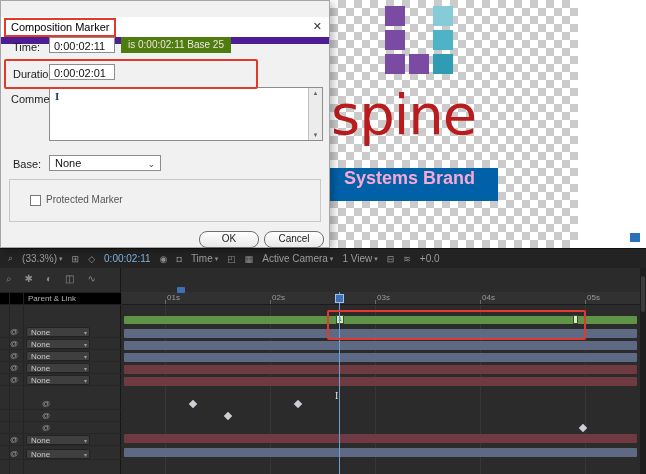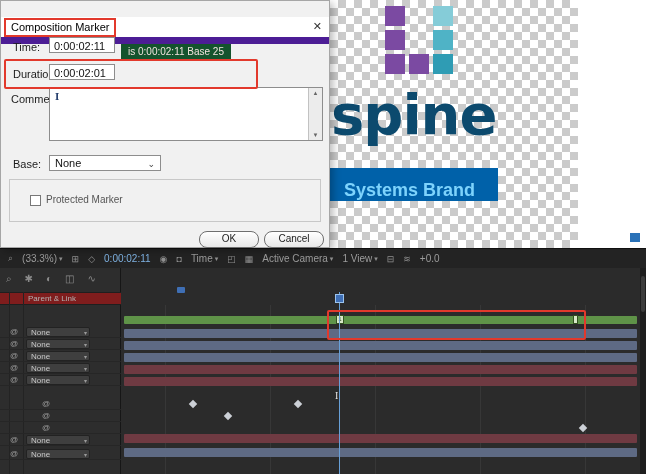--- a/index.html
+++ b/index.html
@@ -5,21 +5,21 @@
   html,body{margin:0;padding:0;background:#fff;}
   #stage{position:relative;width:646px;height:474px;background:#fff;font-family:"Liberation Sans",sans-serif;overflow:hidden;}
 
   
   .dialog{position:absolute;left:0;top:0;width:330px;height:248px;background:#f1f1f1;border:1px solid #a6a6a6;box-sizing:border-box;box-shadow:3px 3px 8px rgba(0,0,0,.28);z-index:5;}
   .dlg-title{position:absolute;left:0;top:0;right:0;height:20px;background:#ffffff;border-bottom:7px solid #4c1d95;margin-top:16px;}
   .dlg-title-text{position:absolute;left:3px;top:1px;font-size:11px;color:#000;line-height:13px;padding:1px 5px;border:2px solid #e2392c;}
   .dlg-close{position:absolute;right:7px;top:3px;font-size:11px;color:#333;cursor:default;}
   .lbl{position:absolute;font-size:11px;color:#1c1c1c;}
   .field{position:absolute;height:16px;background:#fff;border:1px solid #8d8d8d;font-size:11px;color:#111;line-height:16px;padding:0 4px;box-sizing:border-box;}
-  .chip{position:absolute;height:16px;background:#14532d;color:#f2e4df;font-size:10px;line-height:16px;padding:0 7px;margin-top:7px;}
+  .chip{position:absolute;height:16px;background:#4d7c0f;color:#f2e4df;font-size:10px;line-height:16px;padding:0 7px;}
   .annot{position:absolute;border:2px solid #e2392c;border-radius:2px;z-index:40;pointer-events:none;}
   .comment-box{position:absolute;left:48px;top:86px;width:274px;height:54px;background:#fff;border:1px solid #8d8d8d;box-sizing:border-box;}
   .cm-scroll{position:absolute;right:0;top:0;bottom:0;width:13px;background:#ececec;border-left:1px solid #c2c2c2;}
   .cm-arrow{position:absolute;left:0;right:0;text-align:center;font-size:6px;color:#666;}
   .cm-cursor{position:absolute;left:5px;top:3px;font-family:"Liberation Serif",serif;font-size:11px;color:#27406e;font-weight:bold;line-height:11px;}
   .dropdown{position:absolute;left:48px;top:154px;width:112px;height:16px;background:#fff;border:1px solid #8d8d8d;box-sizing:border-box;font-size:11px;color:#111;line-height:14px;padding-left:5px;}
   .dropdown .dd-ch{position:absolute;right:5px;top:1px;font-size:9px;color:#444;}
   .fieldset{position:absolute;left:8px;top:178px;width:312px;height:43px;border:1px solid #c8c8c8;box-sizing:border-box;}
   .fieldset-legend{position:absolute;left:4px;top:-7px;background:#f1f1f1;padding:0 5px;font-size:11px;color:#333;}
   .checkbox{position:absolute;left:20px;top:15px;width:9px;height:9px;background:#fff;border:1px solid #777;}
@@ -27,37 +27,37 @@
   .btn{position:absolute;top:230px;width:58px;height:15px;border:1px solid #6f6f6f;border-radius:8px;background:linear-gradient(#ffffff,#e7e7e7);font-size:10px;color:#222;text-align:center;line-height:14px;}
 
   
   .comp{position:absolute;left:330px;top:0;width:316px;height:248px;background:#fff;}
   .checker{position:absolute;left:0;top:0;width:248px;height:248px;background:conic-gradient(#cbcbcb 25%,#ffffff 0 50%,#cbcbcb 0 75%,#ffffff 0);background-size:16px 16px;}
   .sq{position:absolute;width:20px;height:20px;}
   .sq.p{background:#7b4aa2;}
   .sq.t1{background:#85ccd8;}
   .sq.t2{background:#4fb3c6;}
   .sq.t3{background:#2f9cb4;}
-  .brand{position:absolute;left:1px;top:82px;font-size:56px;font-weight:bold;color:#0c4a6e;font-family:"DejaVu Sans",sans-serif;letter-spacing:-1px;}
-  .banner{position:absolute;left:0;top:168px;width:168px;height:33px;background:#0061a9;color:#7dd3fc;font-size:18px;font-weight:bold;display:flex;align-items:flex-end;padding-left:14px;box-sizing:border-box;}
+  .brand{position:absolute;left:1px;top:82px;font-size:56px;font-weight:normal;color:#b91c1c;font-family:"DejaVu Sans",sans-serif;letter-spacing:-1px;}
+  .banner{position:absolute;left:0;top:168px;width:168px;height:33px;background:#0061a9;color:#f9a8d4;font-size:18px;font-weight:bold;display:flex;align-items:flex-start;padding-left:14px;box-sizing:border-box;}
   .mini-blue{position:absolute;left:300px;top:233px;width:10px;height:9px;background:#2a72b8;}
 
   
   .toolbar{position:absolute;left:0;top:248px;width:646px;height:20px;background:#232323;border-top:1px solid #101010;display:flex;align-items:center;gap:9px;padding:0 8px;box-sizing:border-box;font-size:10px;color:#9c9c9c;white-space:nowrap;}
   .tb-i{font-size:9px;color:#8f8f8f;}
   .tb-item{display:flex;align-items:center;gap:2px;}
   .tb-ch{font-size:7px;color:#8f8f8f;}
   .tb-tc{color:#7fb2e2;}
 
   
   .timeline{position:absolute;left:0;top:268px;width:646px;height:206px;background:#2b2b2b;overflow:hidden;}
   .tl-left{position:absolute;left:0;top:0;width:121px;height:206px;background:#2d2d2d;border-right:1px solid #161616;box-sizing:border-box;z-index:3;}
   .tl-icons{position:absolute;left:6px;top:5px;display:flex;gap:13px;color:#8b8b8b;font-size:10px;}
   .tl-colsep{position:absolute;top:24px;bottom:0;width:1px;background:#232323;}
-  .tl-header{position:absolute;left:0;top:24px;width:121px;height:13px;background:#7f1d1d;border-top:1px solid #1f1f1f;border-bottom:1px solid #1f1f1f;box-sizing:border-box;}
+  .tl-header{position:absolute;left:0;top:24px;width:121px;height:13px;background:#000000;border-top:1px solid #1f1f1f;border-bottom:1px solid #1f1f1f;box-sizing:border-box;}
   .tl-header span{position:absolute;left:28px;top:0;font-size:8px;color:#b2b2b2;line-height:11px;}
   .row{position:absolute;left:0;width:121px;height:12px;border-bottom:1px solid #262626;box-sizing:border-box;}
   .pw{position:absolute;left:10px;top:1px;font-size:8px;color:#9a9a9a;line-height:10px;}
   .pw.ind{left:42px;}
   .dd{position:absolute;left:26px;top:1px;width:64px;height:10px;background:#3f3f3f;border:1px solid #222;border-radius:2px;font-size:8px;color:#c9c9c9;line-height:8px;padding:1px 0 0 4px;box-sizing:border-box;}
   .dd .ch{position:absolute;right:2px;top:1px;font-size:6px;color:#9a9a9a;}
 
   .tl-right{position:absolute;left:122px;top:0;width:518px;height:206px;}
   .ruler{position:absolute;left:0;top:24px;width:518px;height:13px;background:#313131;border-bottom:1px solid #1b1b1b;box-sizing:border-box;}
   .tick-label{position:absolute;top:1px;font-size:8px;color:#9a9a9a;}
@@ -218,20 +218,32 @@
       </div>
       <div class="row" style="top:180px">
         <span class="pw">@</span>
         <div class="dd"><span>None</span><span class="ch">▾</span></div>
       </div>
     </div>
 
     <div class="tl-right">
       <div class="wa-mark"></div>
 
+      <div class="ruler">
+        <span class="tick-label" style="left:45px">01s</span>
+        <span class="tick-label" style="left:150px">02s</span>
+        <span class="tick-label" style="left:255px">03s</span>
+        <span class="tick-label" style="left:360px">04s</span>
+        <span class="tick-label" style="left:465px">05s</span>
+        <div class="tick-line" style="left:43px"></div>
+        <div class="tick-line" style="left:148px"></div>
+        <div class="tick-line" style="left:253px"></div>
+        <div class="tick-line" style="left:358px"></div>
+        <div class="tick-line" style="left:463px"></div>
+      </div>
 
       <div class="gridline" style="left:43px"></div>
       <div class="gridline" style="left:148px"></div>
       <div class="gridline" style="left:253px"></div>
       <div class="gridline" style="left:358px"></div>
       <div class="gridline" style="left:463px"></div>
 
       <div class="bar bar-green"></div>
       <div class="mk" style="left:214px;top:47px;width:8px;height:9px">1</div>
       <div class="mk" style="left:451px;top:47px;width:5px;height:9px"></div>

